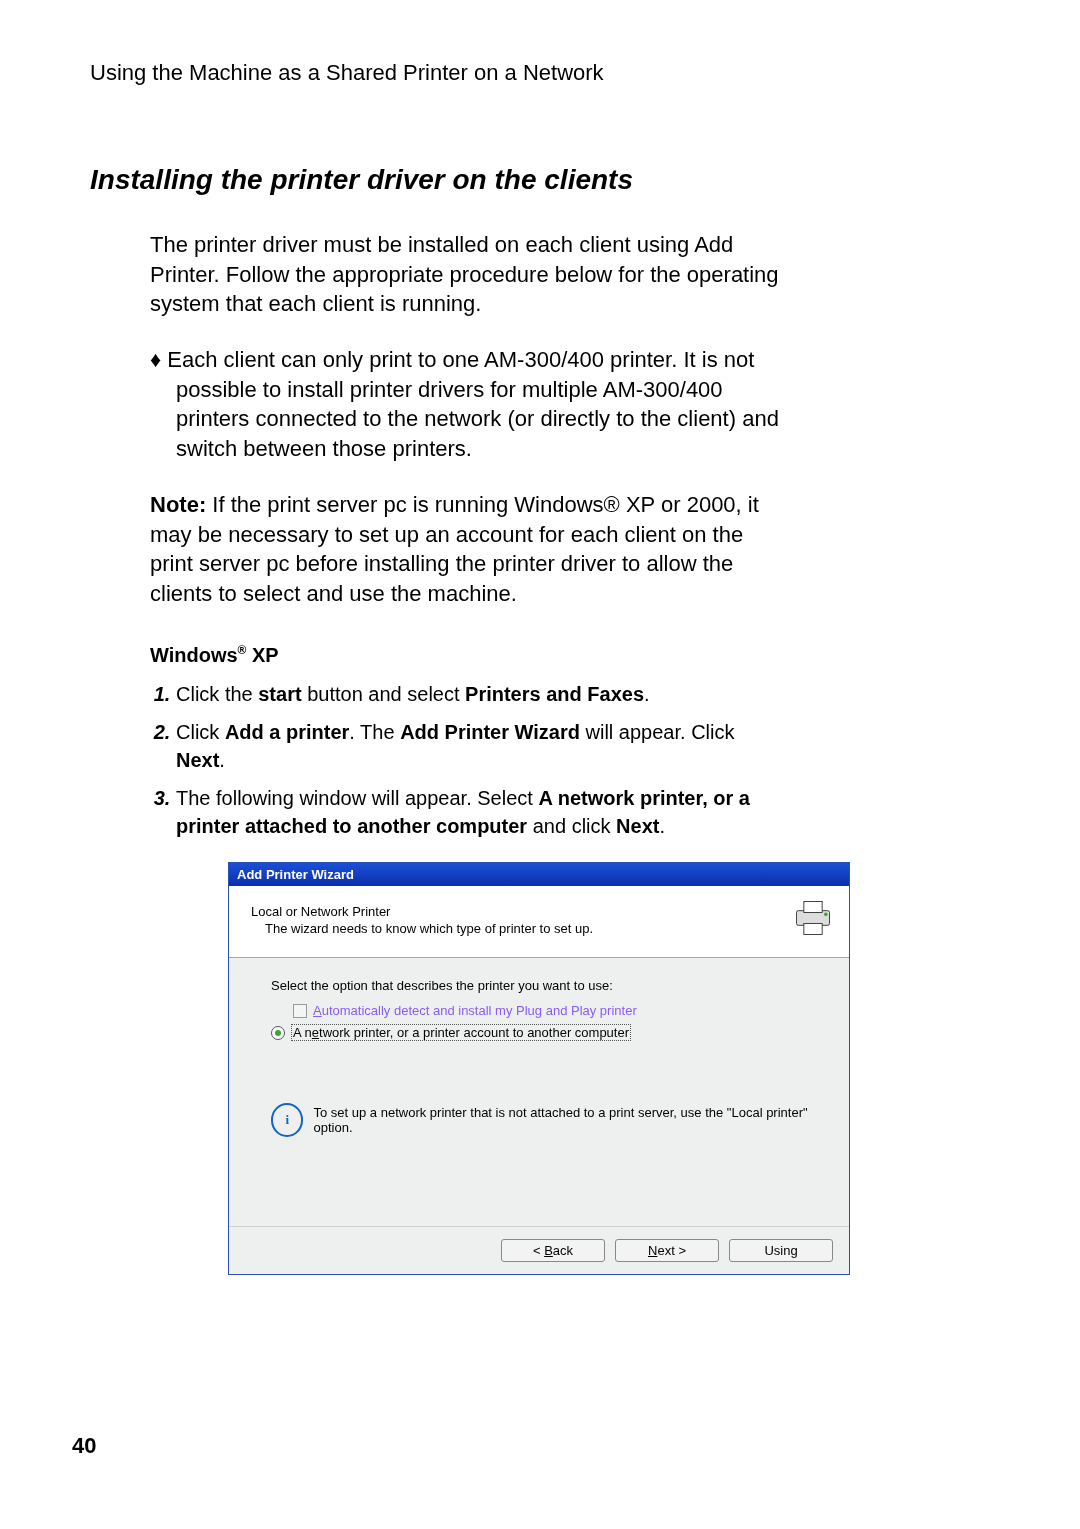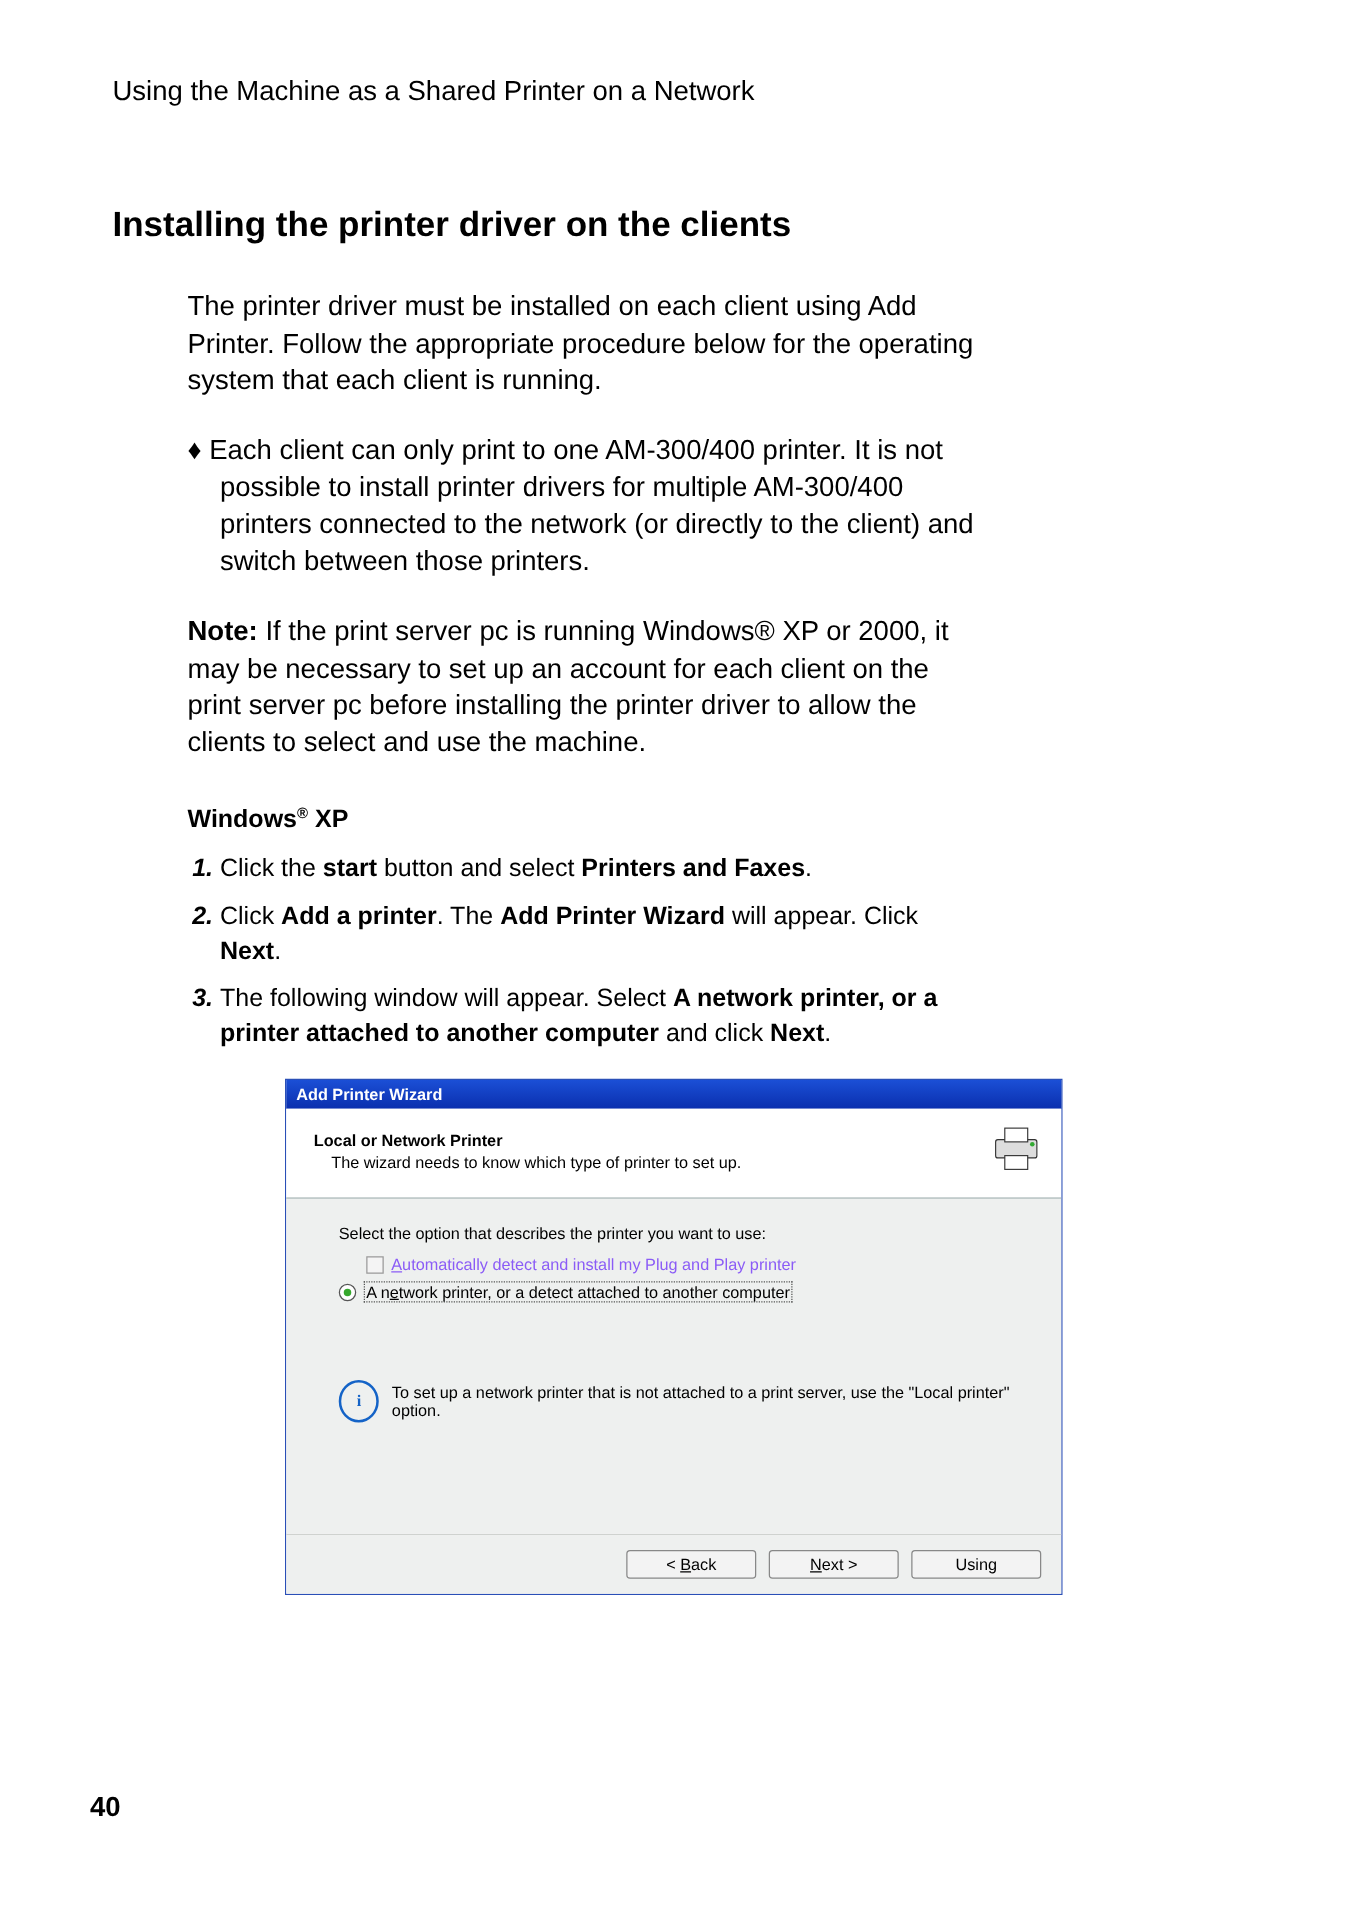--- a/index.html
+++ b/index.html
@@ -1,34 +1,34 @@
 <!DOCTYPE html>
 <html><head>
 <meta charset="utf-8">
 <style>
   html,body{margin:0;padding:0;background:#fff;font-family:Arial,Helvetica,sans-serif;color:#000}
   .page{width:880px;height:1529px;position:relative;box-sizing:border-box;padding:60px 90px 0 90px}
   .running-head{font-size:22px}
-  .h2{font-size:28px;font-weight:bold;margin-top:78px}
+  .h2{font-size:28px;font-weight:bold;font-style:italic;margin-top:78px}
   .indent{margin-left:60px;margin-right:10px}
   .para{font-size:22px;line-height:1.35;margin-top:34px}
   .bullet{font-size:22px;line-height:1.35;margin-top:26px;padding-left:26px;text-indent:-26px}
   .note{font-size:22px;line-height:1.35;margin-top:26px}
   .sub{font-size:20px;font-weight:bold;margin-top:34px}
   sup{font-size:.6em}
   ol.steps{font-size:20px;line-height:1.4;margin-top:14px;padding-left:26px}
   ol.steps li{margin-top:10px}
   ol.steps li::marker{font-weight:bold;font-style:italic}
   b{font-weight:bold}
   .pagenum{position:absolute;left:72px;bottom:70px;font-weight:bold;font-size:22px}
   
   .wiz{width:620px;margin:22px 0 0 78px;border:1px solid #2a4fb7;font-family:Tahoma,Arial,sans-serif;font-size:13px;color:#000}
   .wiz-title{background:linear-gradient(#1b4fd6,#0a2fae);color:#fff;font-weight:bold;padding:4px 8px;font-size:13px}
   .wiz-head{display:flex;align-items:center;justify-content:space-between;padding:10px 14px 14px 22px;border-bottom:1px solid #9aa;background:#fff}
-  .wiz-head-l .wh1{font-weight:bold}
+  .wiz-head-l .wh1{font-weight:normal}
   .wiz-head-l .wh2{margin-left:14px;margin-top:2px}
   .wiz-icon svg{width:44px;height:44px}
   .wiz-body{background:#eef0ef;padding:20px 26px 18px 42px;min-height:230px;position:relative}
   .opt-label{margin-bottom:10px}
   .radio-row{display:flex;align-items:center;gap:6px;margin-top:6px}
   .radio{width:12px;height:12px;border:1px solid #555;border-radius:50%;background:#fff;display:inline-flex;align-items:center;justify-content:center}
   .radio.sel::after{content:"";width:6px;height:6px;background:#36a82d;border-radius:50%;display:block}
   .cbx{width:12px;height:12px;border:1px solid #999;background:#f4f4f4;display:inline-block;margin-right:6px}
   .cbrow{margin:4px 0 6px 22px;color:#8b5cf6;display:flex;align-items:center}
   .boxed{border:1px dotted #555;padding:0 1px}
@@ -91,21 +91,21 @@
       </div>
       <div class="wiz-body">
         <div class="opt-label">Select the option that describes the printer you want to use:</div>
 
         <div class="cbrow">
           <span class="cbx"></span>
           <span><u class="ak">A</u><span>utomatically detect and install my Plug and Play printer</span></span>
         </div>
         <div class="radio-row">
           <span class="radio sel"></span>
-          <span class="boxed"><span>A n</span><u class="ak">e</u><span>twork printer, or a detect attached to another computer</span></span>
+          <span class="boxed"><span>A n</span><u class="ak">e</u><span>twork printer, or a printer account to another computer</span></span>
         </div>
 
         <div class="info-row">
           <div class="info-ico">i</div>
           <div>To set up a network printer that is not attached to a print server, use the "Local printer" option.</div>
         </div>
       </div>
       <div class="wiz-foot">
         <div class="btn">&lt; <u class="ak">B</u><span>ack</span></div>
         <div class="btn"><u class="ak">N</u><span>ext &gt;</span></div>

